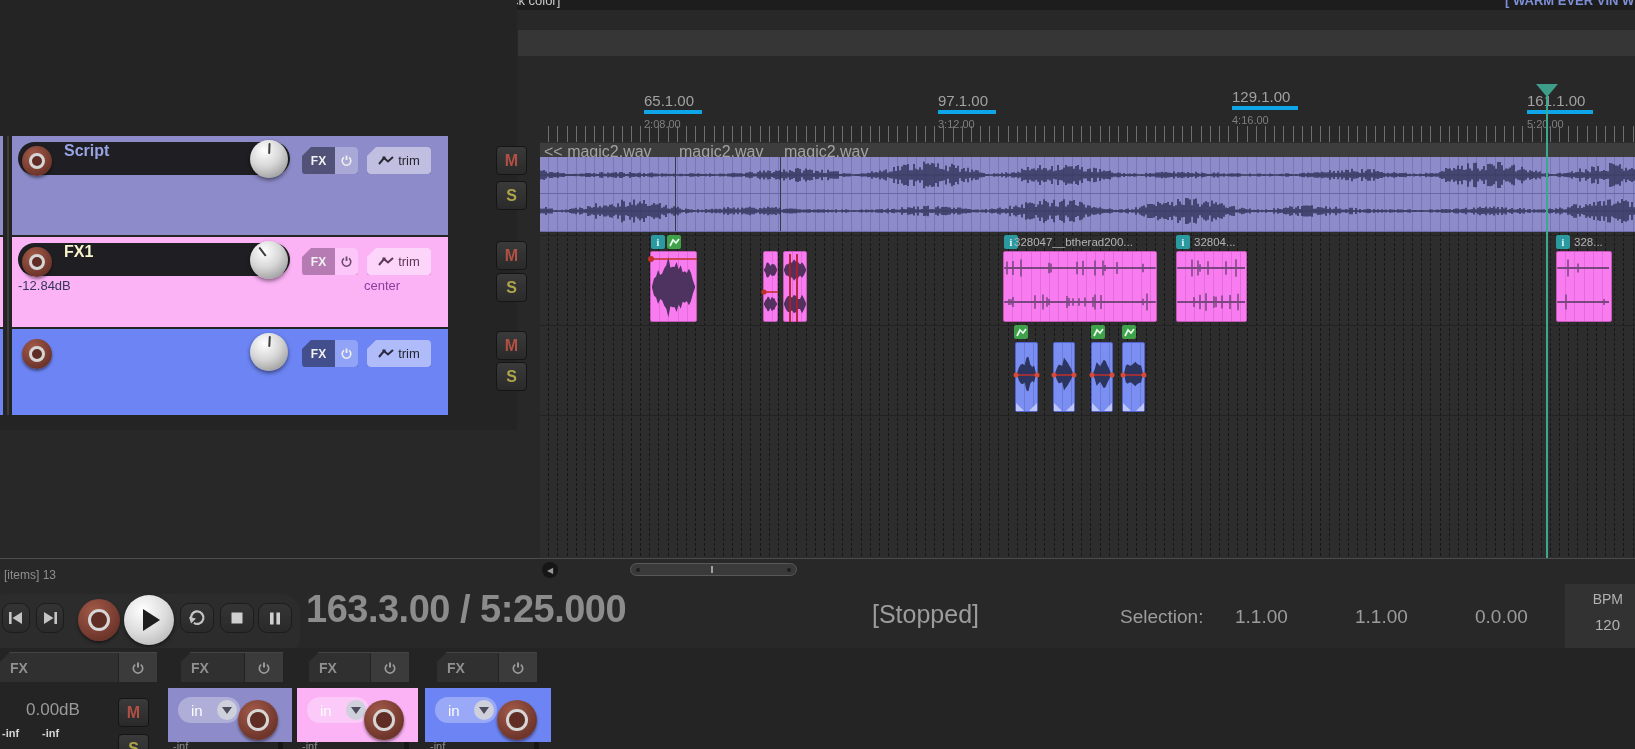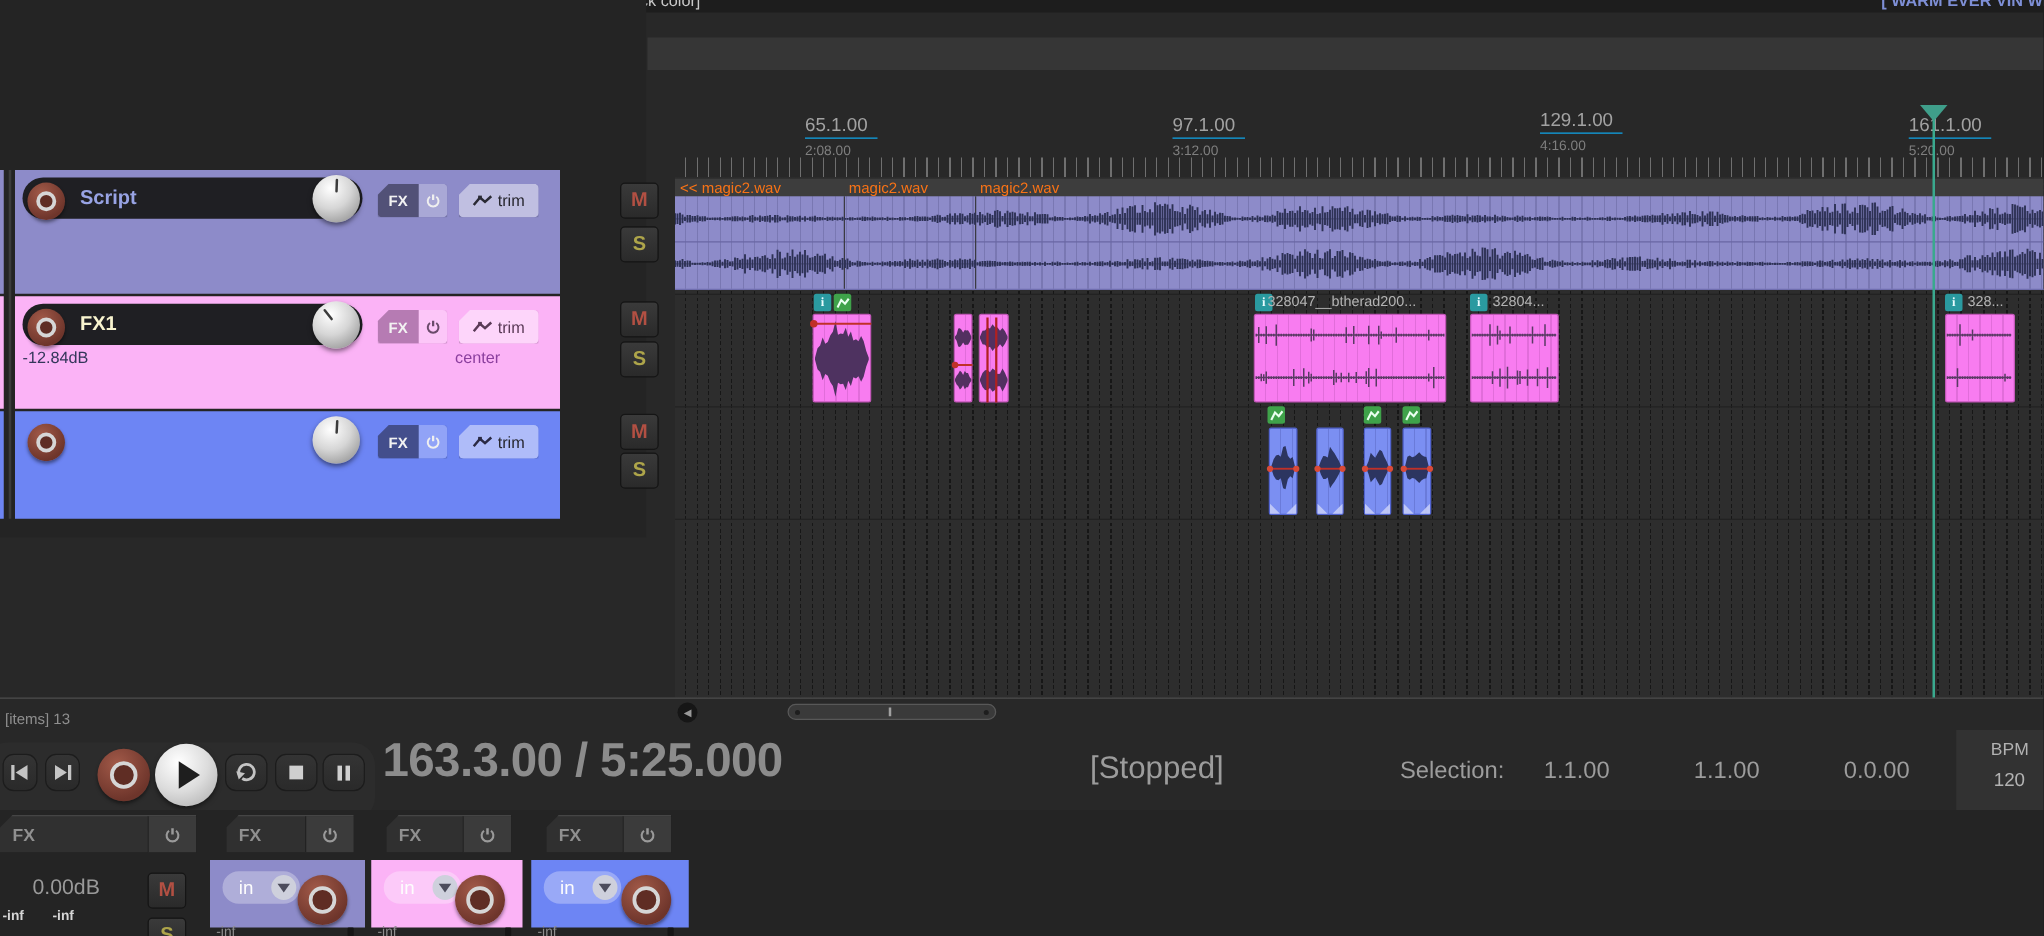--- a/index.html
+++ b/index.html
@@ -14,21 +14,21 @@
   .ticon{display:flex;align-items:center;justify-content:center;}
   .ttile{width:32px;height:32px;background:#2c4c42;border:1px solid #41816c;border-radius:2px;
          display:flex;align-items:center;justify-content:center;box-sizing:border-box;}
   .uglyph{color:#9b9b9b;font-size:27px;font-weight:bold;line-height:1;}
   
   .panel-bg{left:0;top:128;width:517px;height:430px;background:#242424;}
   .track-row{left:12px;width:436px;}
   .track-sliver{left:0;width:3px;}
   .panel-line{left:7px;top:136px;width:2px;height:279px;background:#3c3c3c;}
   .namebox{position:absolute;left:6px;top:6px;width:272px;height:33px;background:#1f1f23;
-           border-radius:17px;display:flex;align-items:center;}
+           border-radius:17px;display:flex;align-items:flex-start;}
   .tname{margin-left:46px;font-size:16px;font-weight:bold;}
   .rec{position:absolute;border-radius:50%;background:radial-gradient(circle at 38% 30%,#a25a49,#6e352b 72%);
        box-shadow:0 2px 3px rgba(0,0,0,.45);}
   .rec::after{content:"";position:absolute;inset:23%;border-radius:50%;border:3px solid #d6d6d6;background:#5f2d24;box-sizing:border-box;}
   .knob{position:absolute;border-radius:50%;background:radial-gradient(circle at 38% 28%,#ffffff,#d6d6d6 45%,#999 85%);
         box-shadow:0 2px 4px rgba(0,0,0,.5);}
   .knob .ptr{position:absolute;inset:0;}
   .knob .ptr::after{content:"";position:absolute;left:calc(50% - 1px);top:3px;width:2px;height:11px;background:#3c3c3c;border-radius:1px;}
   .fxpill{position:absolute;width:56px;height:27px;display:flex;border-radius:4px;overflow:hidden;
           clip-path:polygon(0 9px,9px 0,100% 0,100% 100%,0 100%);box-shadow:0 1px 2px rgba(0,0,0,.25);}
@@ -45,24 +45,24 @@
   .subtxt{position:absolute;font-size:13px;}
   
   .arr-band{left:518px;top:30px;width:1117px;height:26px;background:#363636;}
   .arr-grid{left:540px;top:142px;width:1095px;height:416px;background-color:#2d2d2d;
     background-image:repeating-linear-gradient(0deg,#2d2d2d 0 2px,transparent 2px 5px),
                      repeating-linear-gradient(90deg,transparent 0 8.19px,rgba(0,0,0,.5) 8.19px 9.19px);}
   .rowsep{left:540px;width:1095px;height:1px;background:#222;}
   .ticks{left:540px;top:126px;width:1095px;height:16px;
          background:repeating-linear-gradient(90deg,transparent 0 8.19px,#6f6f6f 8.19px 9.19px);}
   .marker-line{top:88px;width:1px;height:54px;background:#707070;}
-  .marker-bar{font-size:15px;color:#a2a2a2;border-bottom:1px solid #0ea5e9;padding:0 8px 1px 0;display:inline-block;}
+  .marker-bar{font-size:15px;color:#a2a2a2;border-bottom:4px solid #0ea5e9;padding:0 8px 1px 0;display:inline-block;}
   .marker-time{font-size:11px;color:#7f7f7f;}
   .labelstrip{left:540px;top:143px;width:1095px;height:14px;background:#3d3d3d;overflow:hidden;}
-  .wavlabel{position:absolute;top:0;font-size:12px;color:#f97316;white-space:nowrap;}
+  .wavlabel{position:absolute;top:0;font-size:16px;color:#a3a3a3;white-space:nowrap;text-decoration:underline;}
   .item1{left:540px;top:157px;width:1095px;height:74px;background:#8d8bc9;border-bottom:1px solid #6f6dae;
          background-image:repeating-linear-gradient(90deg,transparent 0 8.19px,rgba(0,0,40,.14) 8.19px 9.19px);}
   .isplit{position:absolute;top:0;width:1px;height:74px;background:#3a3a42;}
   .lanesep{position:absolute;left:0;top:36px;width:100%;height:1px;background:#6967a4;}
   .pitem{position:absolute;background:#f87cf0;border:1px solid #c257b8;box-sizing:border-box;border-radius:2px;
          background-image:repeating-linear-gradient(90deg,transparent 0 8.19px,rgba(60,0,60,.12) 8.19px 9.19px);}
   .bitem{position:absolute;background:#7b8ff2;border:1px solid #5163cf;box-sizing:border-box;border-radius:2px;
          background-image:repeating-linear-gradient(90deg,transparent 0 8.19px,rgba(0,0,70,.14) 8.19px 9.19px);}
   .bitem::before{content:"";position:absolute;left:0;bottom:0;border-style:solid;border-width:8px 0 0 8px;
                  border-color:transparent transparent transparent #c9d0f8;opacity:.85;}

